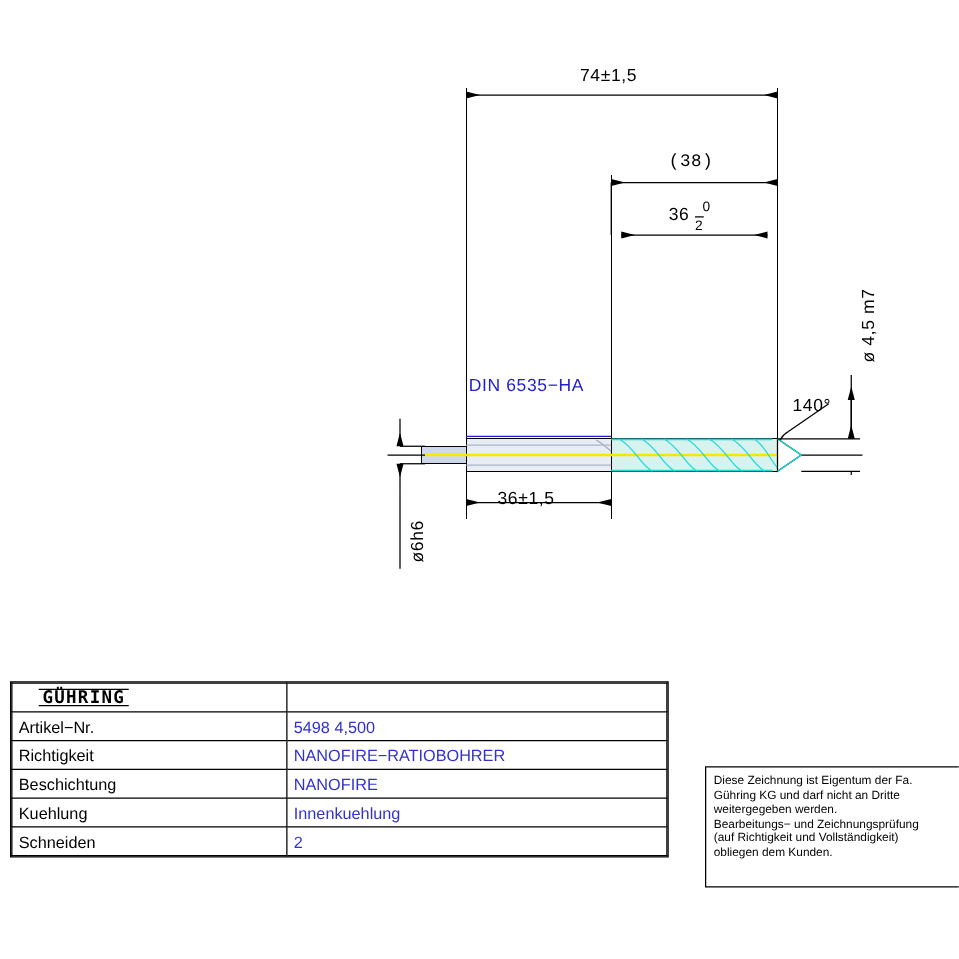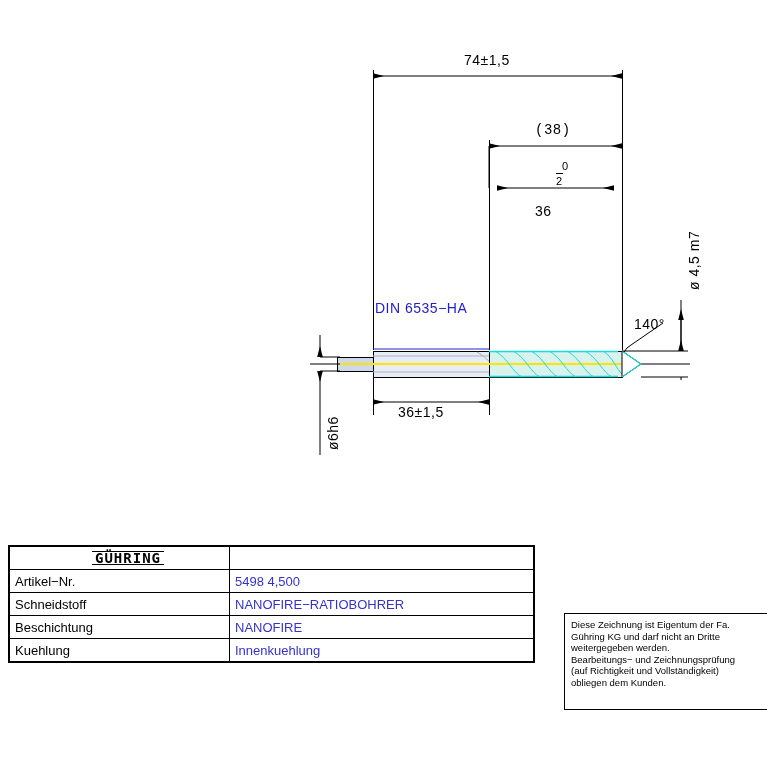--- a/index.html
+++ b/index.html
@@ -72,21 +72,21 @@
     padding: 0 5px;
     vertical-align: middle;
   }
   #titleblock td.label {
     width: 192px;
   }
   #titleblock td.value {
     color: #3333cc;
   }
   .logo-cell {
-    text-align: center;
+    text-align: left;
     padding-left: 22px !important;
   }
   .logo {
     font-family: "DejaVu Sans Mono", monospace;
     font-weight: bold;
     font-size: 14px;
     letter-spacing: 1px;
     color: #000000;
     position: relative;
     display: inline-block;
@@ -230,29 +230,29 @@
     <g stroke="#000000" stroke-width="1" fill="none">
       <line x1="489" y1="146" x2="489" y2="188"></line>
     </g>
 
   </svg>
 
   <div class="dimtext" style="left:464px; top:52px;">74±1,5</div>
 
   <div class="dimtext" style="left:535px; top:122px;font-family:Liberation Mono, monospace;">(38)</div>
 
-  <div class="dimtext" style="left:535px; top:163px;margin-top:40px;">36</div>
+  <div class="dimtext" style="left:535px; top:163px;">36</div>
   <div class="dimtext small" style="left:562px; top:160px;">0</div>
   <div class="dimtext small" style="left:556px; top:173px;">
     <span style="display:inline-block;border-top:1px solid #000;padding-top:1px;">
       <span>2</span>
     </span>
   </div>
 
-  <div class="dimtext" style="left:398px; top:390px;margin-top:14px;">36±1,5</div>
+  <div class="dimtext" style="left:398px; top:390px;">36±1,5</div>
 
   <div class="dimtext" style="left:634px; top:316px;">140°</div>
 
   <div class="dimtext rot90" style="left:325px; top:450px;">ø6h6</div>
 
   <div class="dimtext rot90" style="left:686px; top:290px;">ø 4,5 m7</div>
 
   <div class="bluetext" style="left:375px; top:300px;">DIN 6535−HA</div>
 
   <div id="titleblock">
@@ -262,30 +262,34 @@
         <td class="label logo-cell">
           <span class="logo">GÜHRING</span>
         </td>
         <td class="value"></td>
       </tr>
       <tr>
         <td class="label">Artikel−Nr.</td>
         <td class="value">5498  4,500</td>
       </tr>
       <tr>
-        <td class="label">Schneidstoff</td>
+        <td class="label">Richtigkeit</td>
         <td class="value">NANOFIRE−RATIOBOHRER</td>
       </tr>
       <tr>
         <td class="label">Beschichtung</td>
         <td class="value">NANOFIRE</td>
       </tr>
       <tr>
         <td class="label">Kuehlung</td>
         <td class="value">Innenkuehlung</td>
+      </tr>
+      <tr>
+        <td class="label">Schneiden</td>
+        <td class="value">2</td>
       </tr>
     </tbody>
       </table>
   </div>
 
   <div id="notebox">
     <div class="note-line">Diese Zeichnung ist Eigentum der Fa.</div>
     <div class="note-line">Gühring KG und darf nicht an Dritte</div>
     <div class="note-line">weitergegeben werden.</div>
     <div class="note-line">Bearbeitungs− und Zeichnungsprüfung</div>

